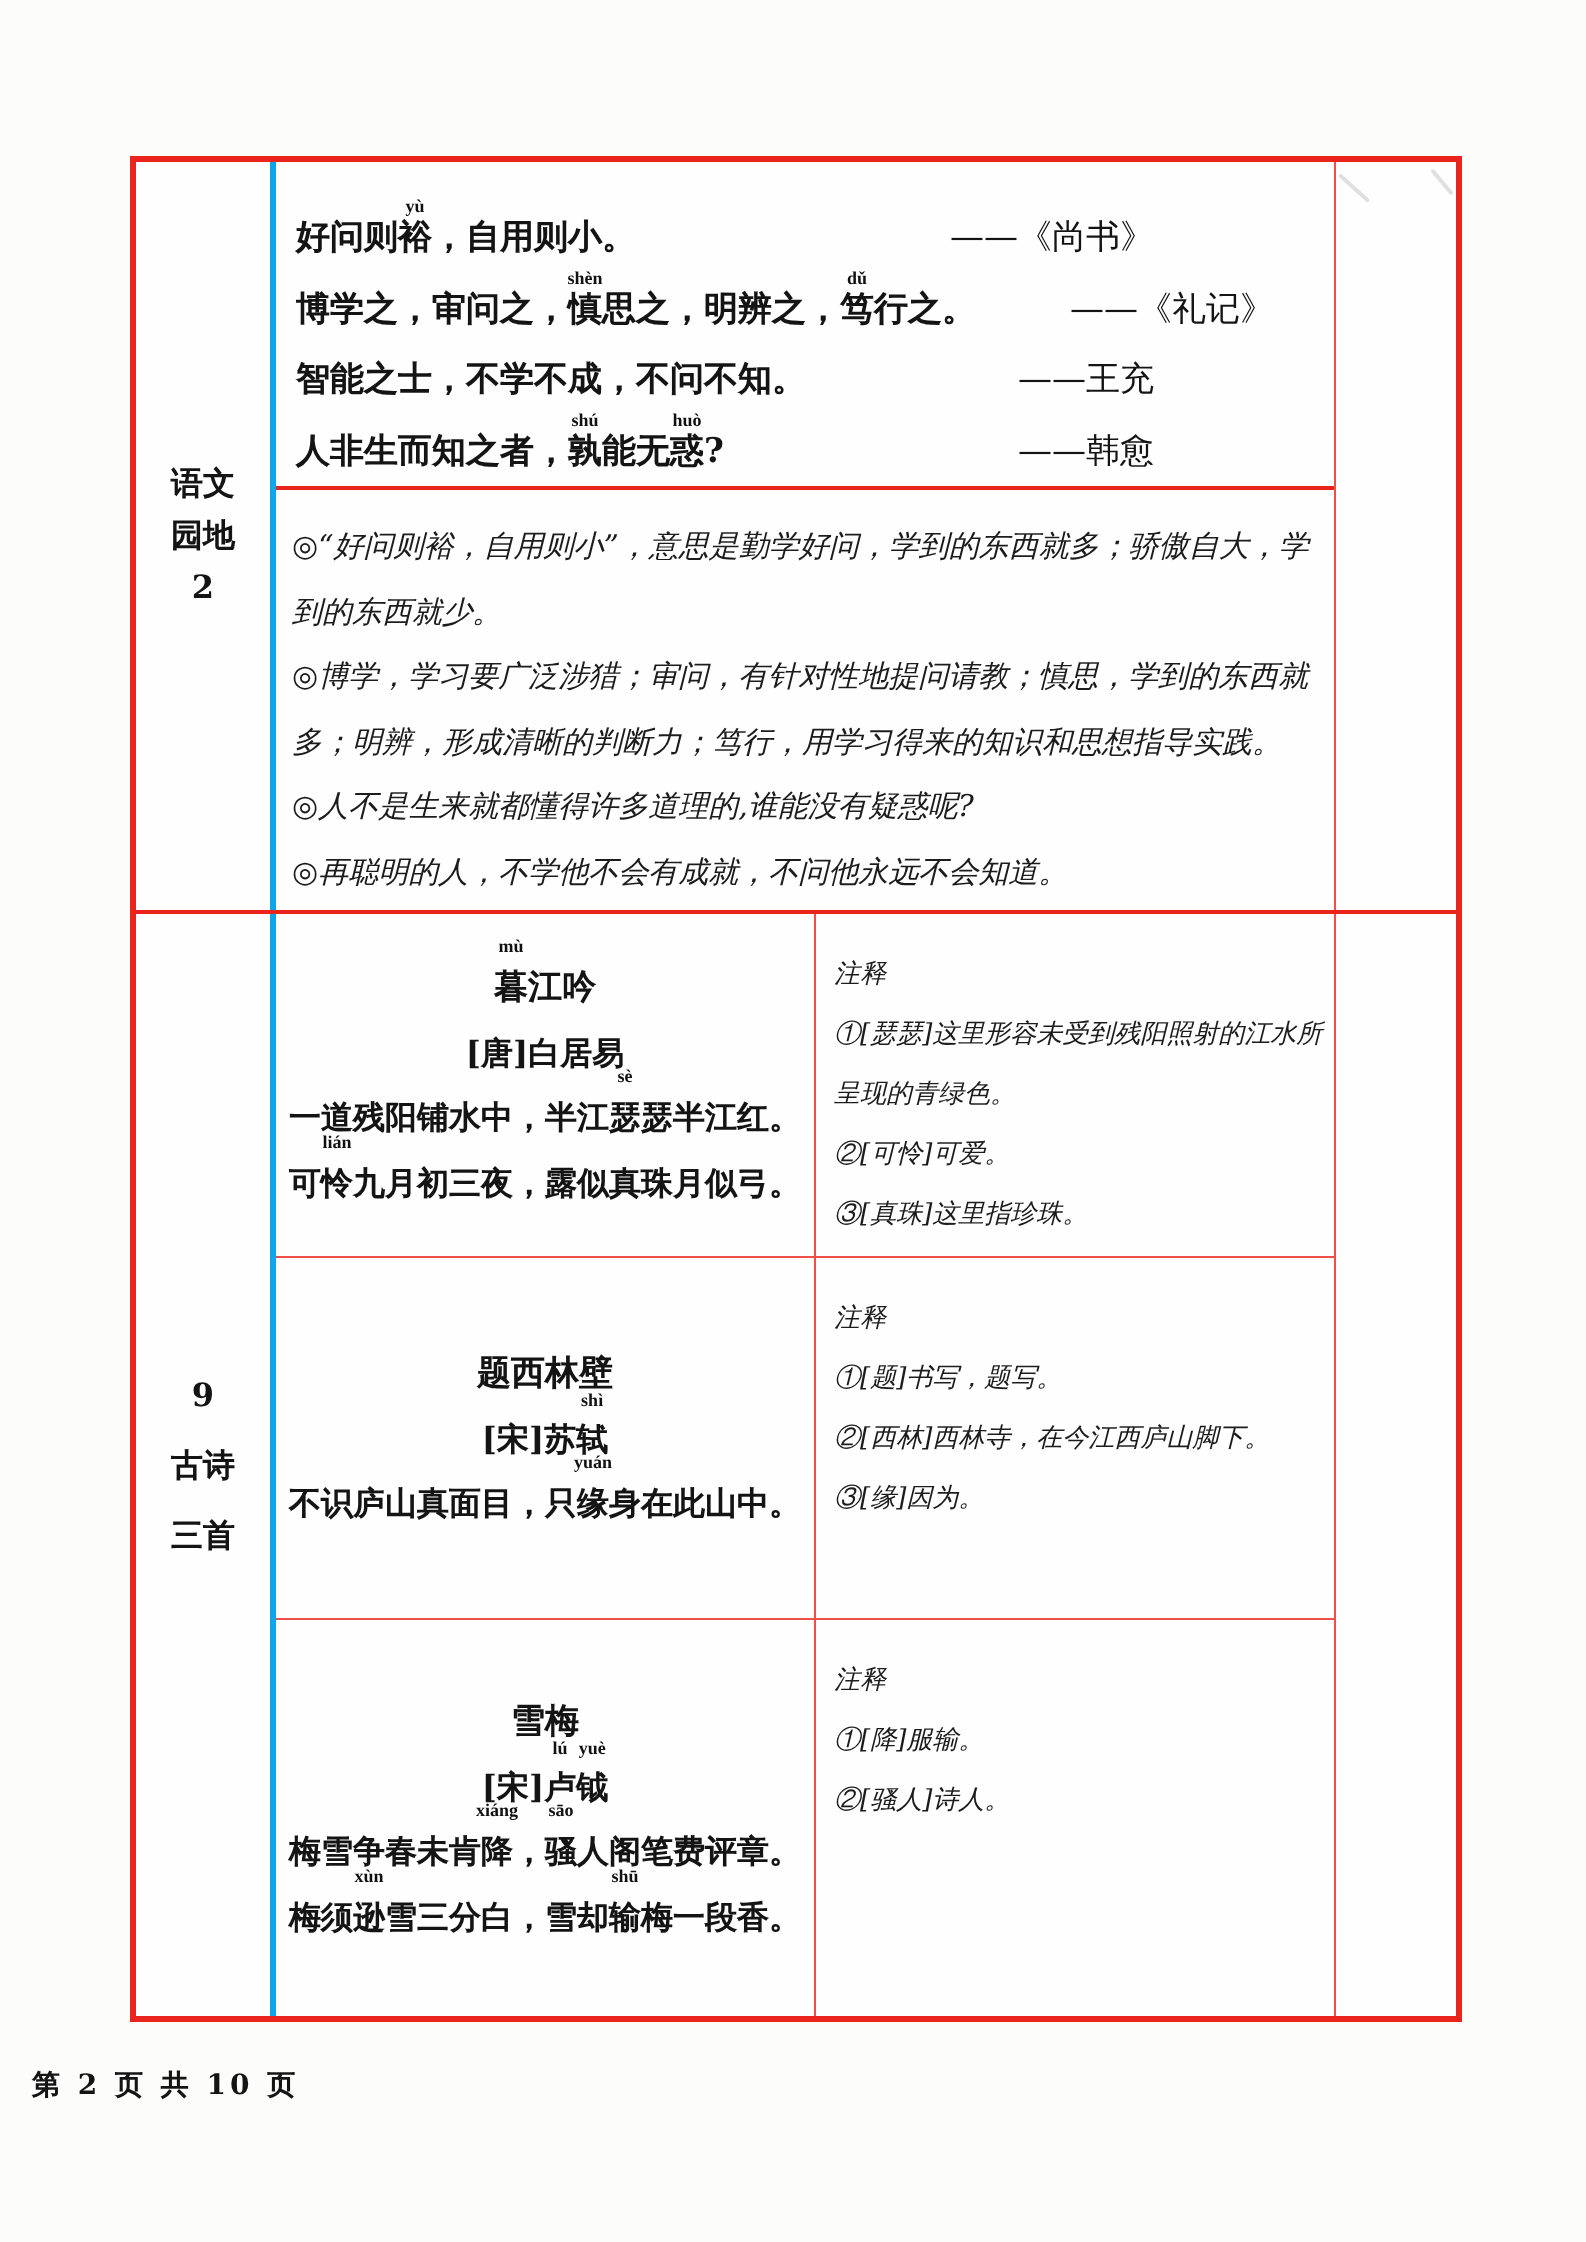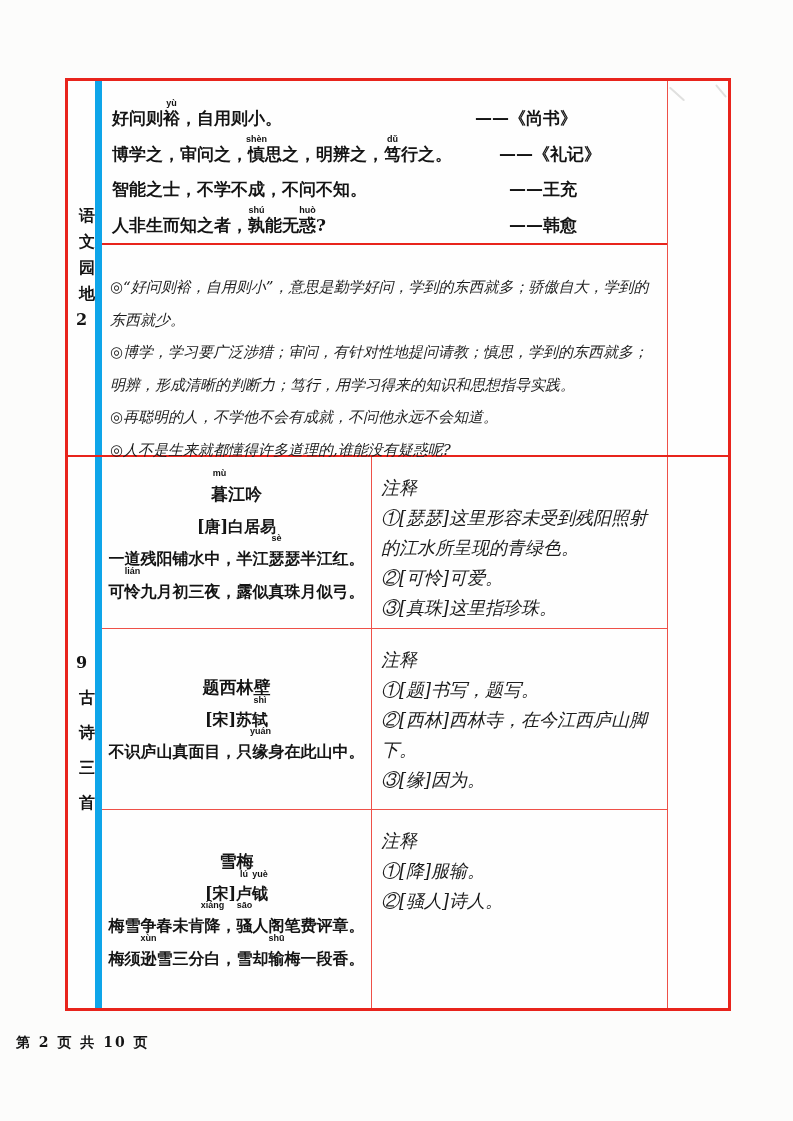--- a/index.html
+++ b/index.html
@@ -18,73 +18,72 @@
     position: absolute; left: 65px; top: 78px;
     width: 666px; height: 933px;
     border: 3px solid #e8241c;
     background: #fefefe;
     display: flex; flex-direction: column;
   }
   .row1 { flex: none; height: 376px; display: flex; border-bottom: 2px solid #e8241c; }
   .row2 { flex: 1; display: flex; min-height: 0; }
 
   .label-col {
-    flex: none; width: 34px; border-right: 7px solid #0ea5e9;
+    flex: none; width: 70px; border-right: 3px solid #0ea5e9;
     display: flex; flex-direction: column; align-items: center; justify-content: center;
-    font-weight: bold; font-size: 16px; text-align: right;
+    font-weight: bold; font-size: 16px; text-align: left;
   }
   .label-col.s1 { line-height: 26px; }
   .label-col.s2 { line-height: 35px; }
   .right-col { flex: none; width: 61px; border-left: 1px solid #ee5048; position: relative; }
   .content-col { flex: 1; min-width: 0; display: flex; flex-direction: column; }
 
   
   .quotes {
     flex: none; height: 164px; border-bottom: 2px solid #e8241c;
     padding: 20px 90px 0 10px; display: flex; flex-direction: column;
   }
   .quote-line {
     height: 36px; display: flex; justify-content: space-between; align-items: center;
     font-size: 17px; font-weight: 600; white-space: nowrap;
   }
-  .quote-src { font-weight: 700; margin-left: 47px; }
+  .quote-src { font-weight: 400; margin-left: 47px; }
 
   
   .notes {
     flex: 1; padding: 12px 10px 0 8px;
     font-style: italic; font-size: 15px; line-height: 32.5px; font-weight: 500;
     color: #1c1c1c;
-    margin-top: 14px;
   }
 
   
   .content2 { flex: 1; min-width: 0; display: grid; grid-template-rows: 172px 181px 1fr; }
   .poem-row { display: grid; grid-template-columns: 270px 1fr; border-bottom: 1px solid #ee5048; min-height: 0; }
   .poem-row:last-child { border-bottom: none; }
   .poem-cell {
     border-right: 1px solid #ee5048;
     display: flex; flex-direction: column; justify-content: center; align-items: center;
     text-align: center; padding: 4px; font-weight: 600;
   }
   .poem-title  { font-size: 17px; height: 34px; line-height: 34px; }
   .poem-author { font-size: 16px; height: 31px; line-height: 31px; }
   .poem-line   { font-size: 16px; height: 33px; line-height: 33px; white-space: nowrap; }
   .ann-cell {
     padding: 16px 3px 0 9px;
-    font-style: italic; font-size: 18px; line-height: 30px; font-weight: 500;
+    font-style: italic; font-size: 13px; line-height: 30px; font-weight: 500;
     color: #1c1c1c;
   }
 
   
   .rb { position: relative; display: inline-block; }
   .rt {
     position: absolute; left: 50%; top: -8px; transform: translateX(-50%);
     font-size: 9px; line-height: 9px; letter-spacing: 0;
     font-style: normal; font-weight: 600;
-    font-family: Liberation Sans, sans-serif;
+    font-family: Liberation Serif, serif;
     white-space: nowrap; color: #111;
   }
 
   
   .footer {
     position: absolute; left: 16px; width: 100%; top: 1034px;
     font-size: 14px; font-weight: 600; letter-spacing: 2px;
   }
 
   
@@ -122,22 +121,22 @@
           </div>
           <div class="quote-line">
             <span class="quote-text">人非生而知之者，<span class="rb">孰<span class="rt">shú</span></span>能无<span class="rb">惑<span class="rt">huò</span></span>?</span>
             <span class="quote-src">——韩愈</span>
           </div>
         </div>
 
         <div class="notes">
           <div class="note-item">◎“好问则裕，自用则小”，意思是勤学好问，学到的东西就多；骄傲自大，学到的东西就少。</div>
           <div class="note-item">◎博学，学习要广泛涉猎；审问，有针对性地提问请教；慎思，学到的东西就多；明辨，形成清晰的判断力；笃行，用学习得来的知识和思想指导实践。</div>
+          <div class="note-item">◎人不是生来就都懂得许多道理的,谁能没有疑惑呢?</div>
           <div class="note-item">◎再聪明的人，不学他不会有成就，不问他永远不会知道。</div>
-          <div class="note-item">◎人不是生来就都懂得许多道理的,谁能没有疑惑呢?</div>
         </div>
       </div>
 
       <div class="right-col">
         <div class="curl a"></div>
         <div class="curl b"></div>
       </div>
     </div>
 
     <div class="row2">

